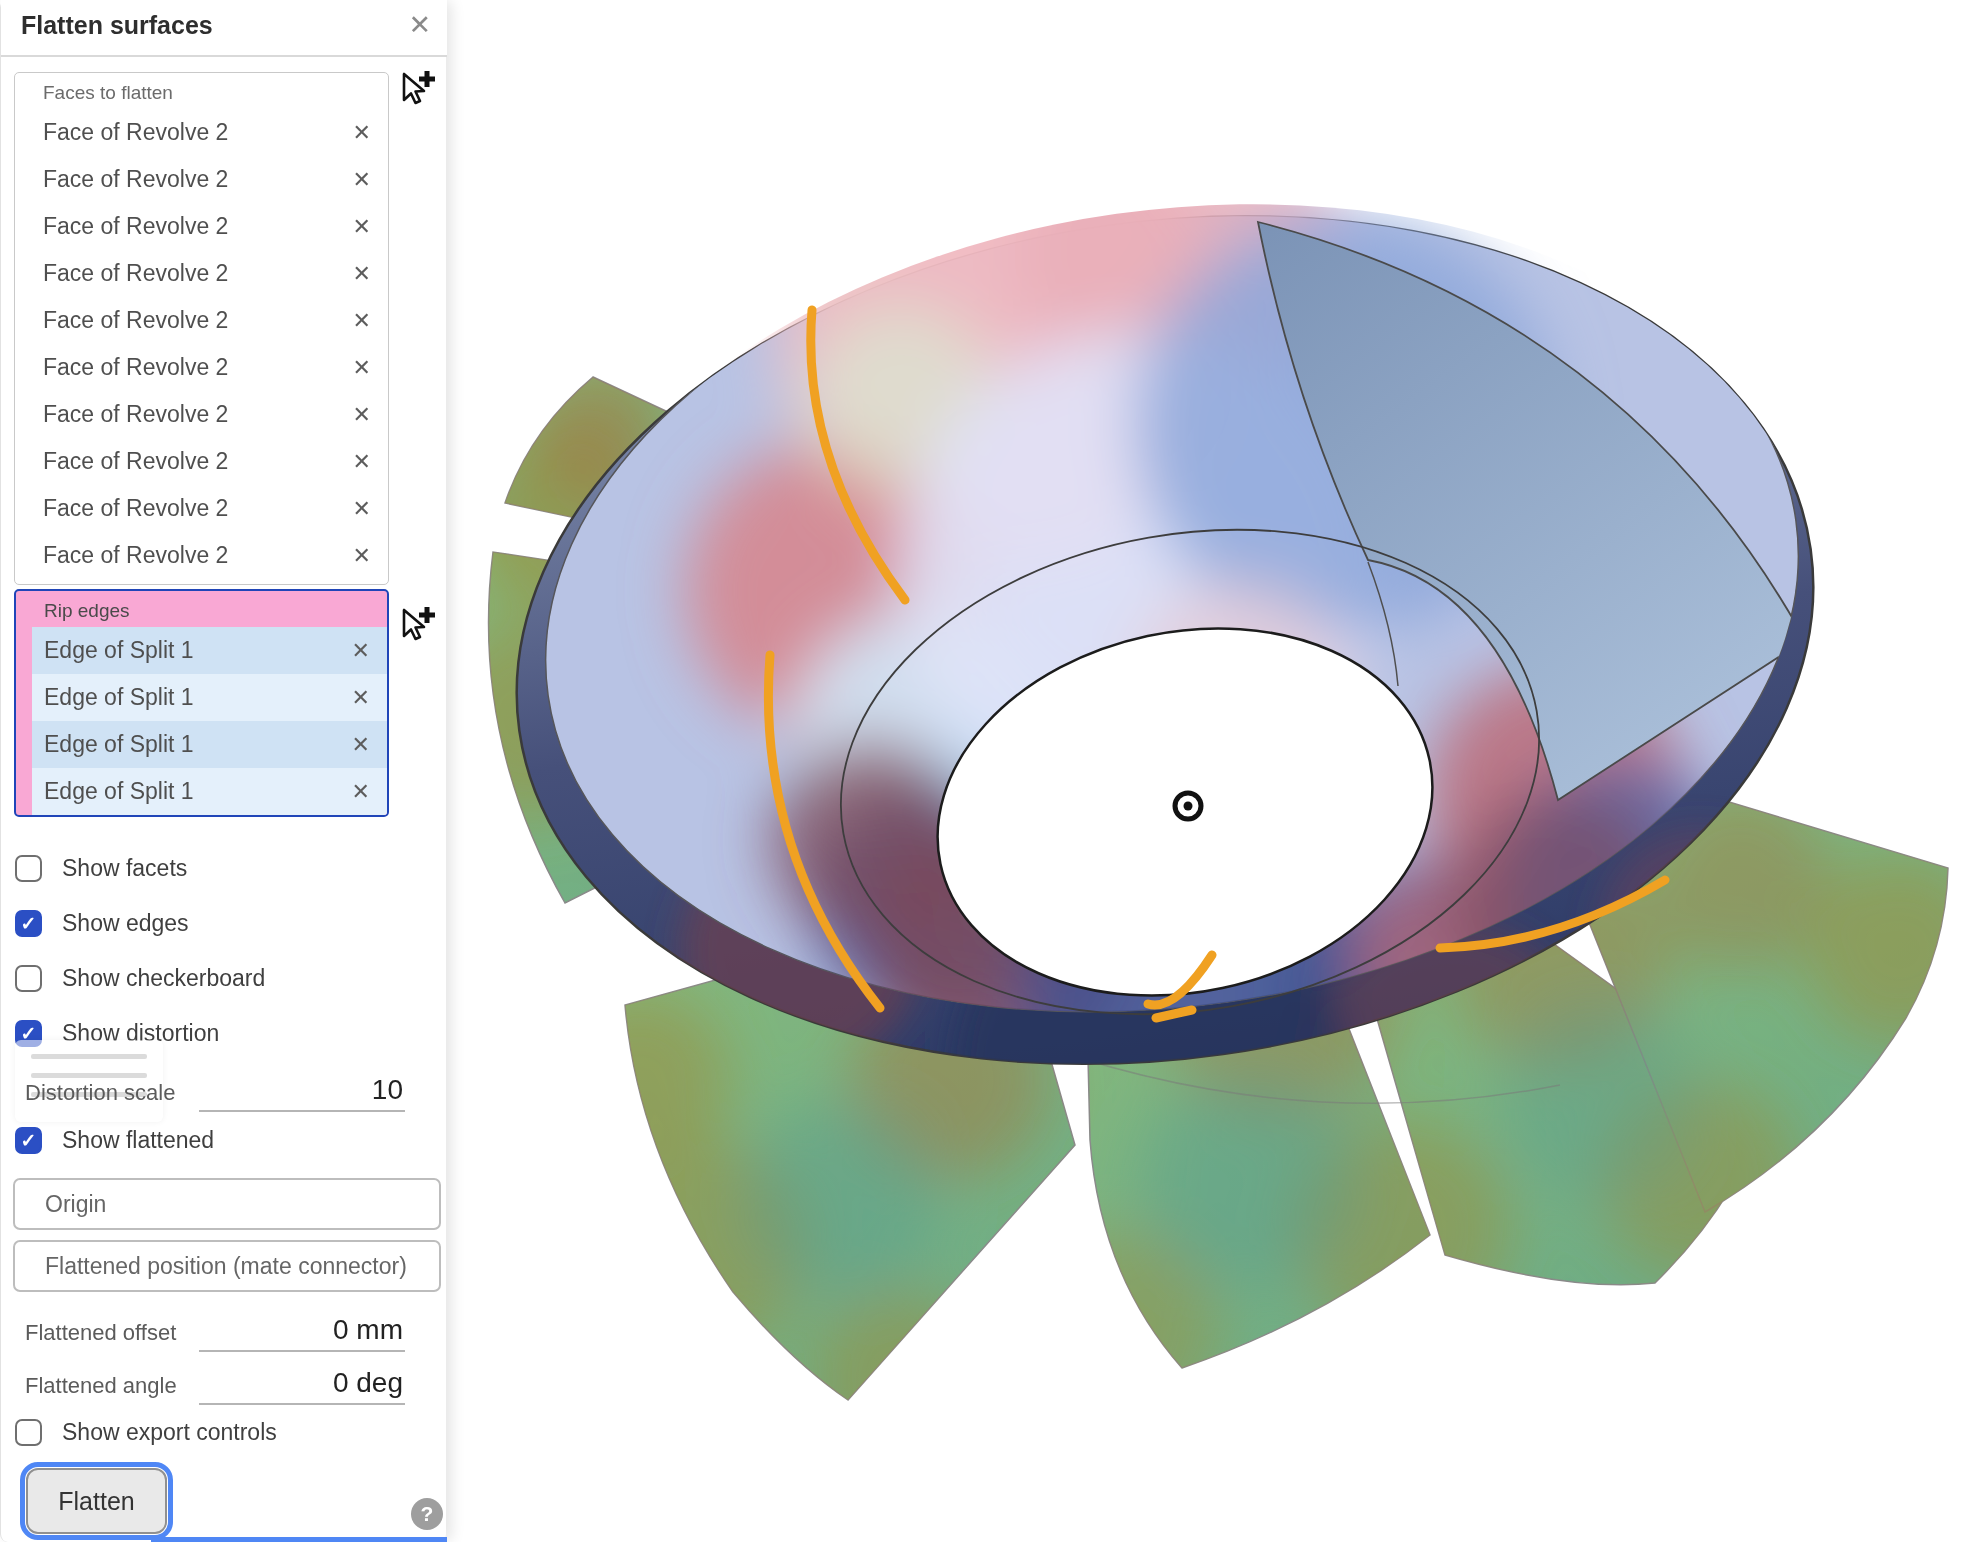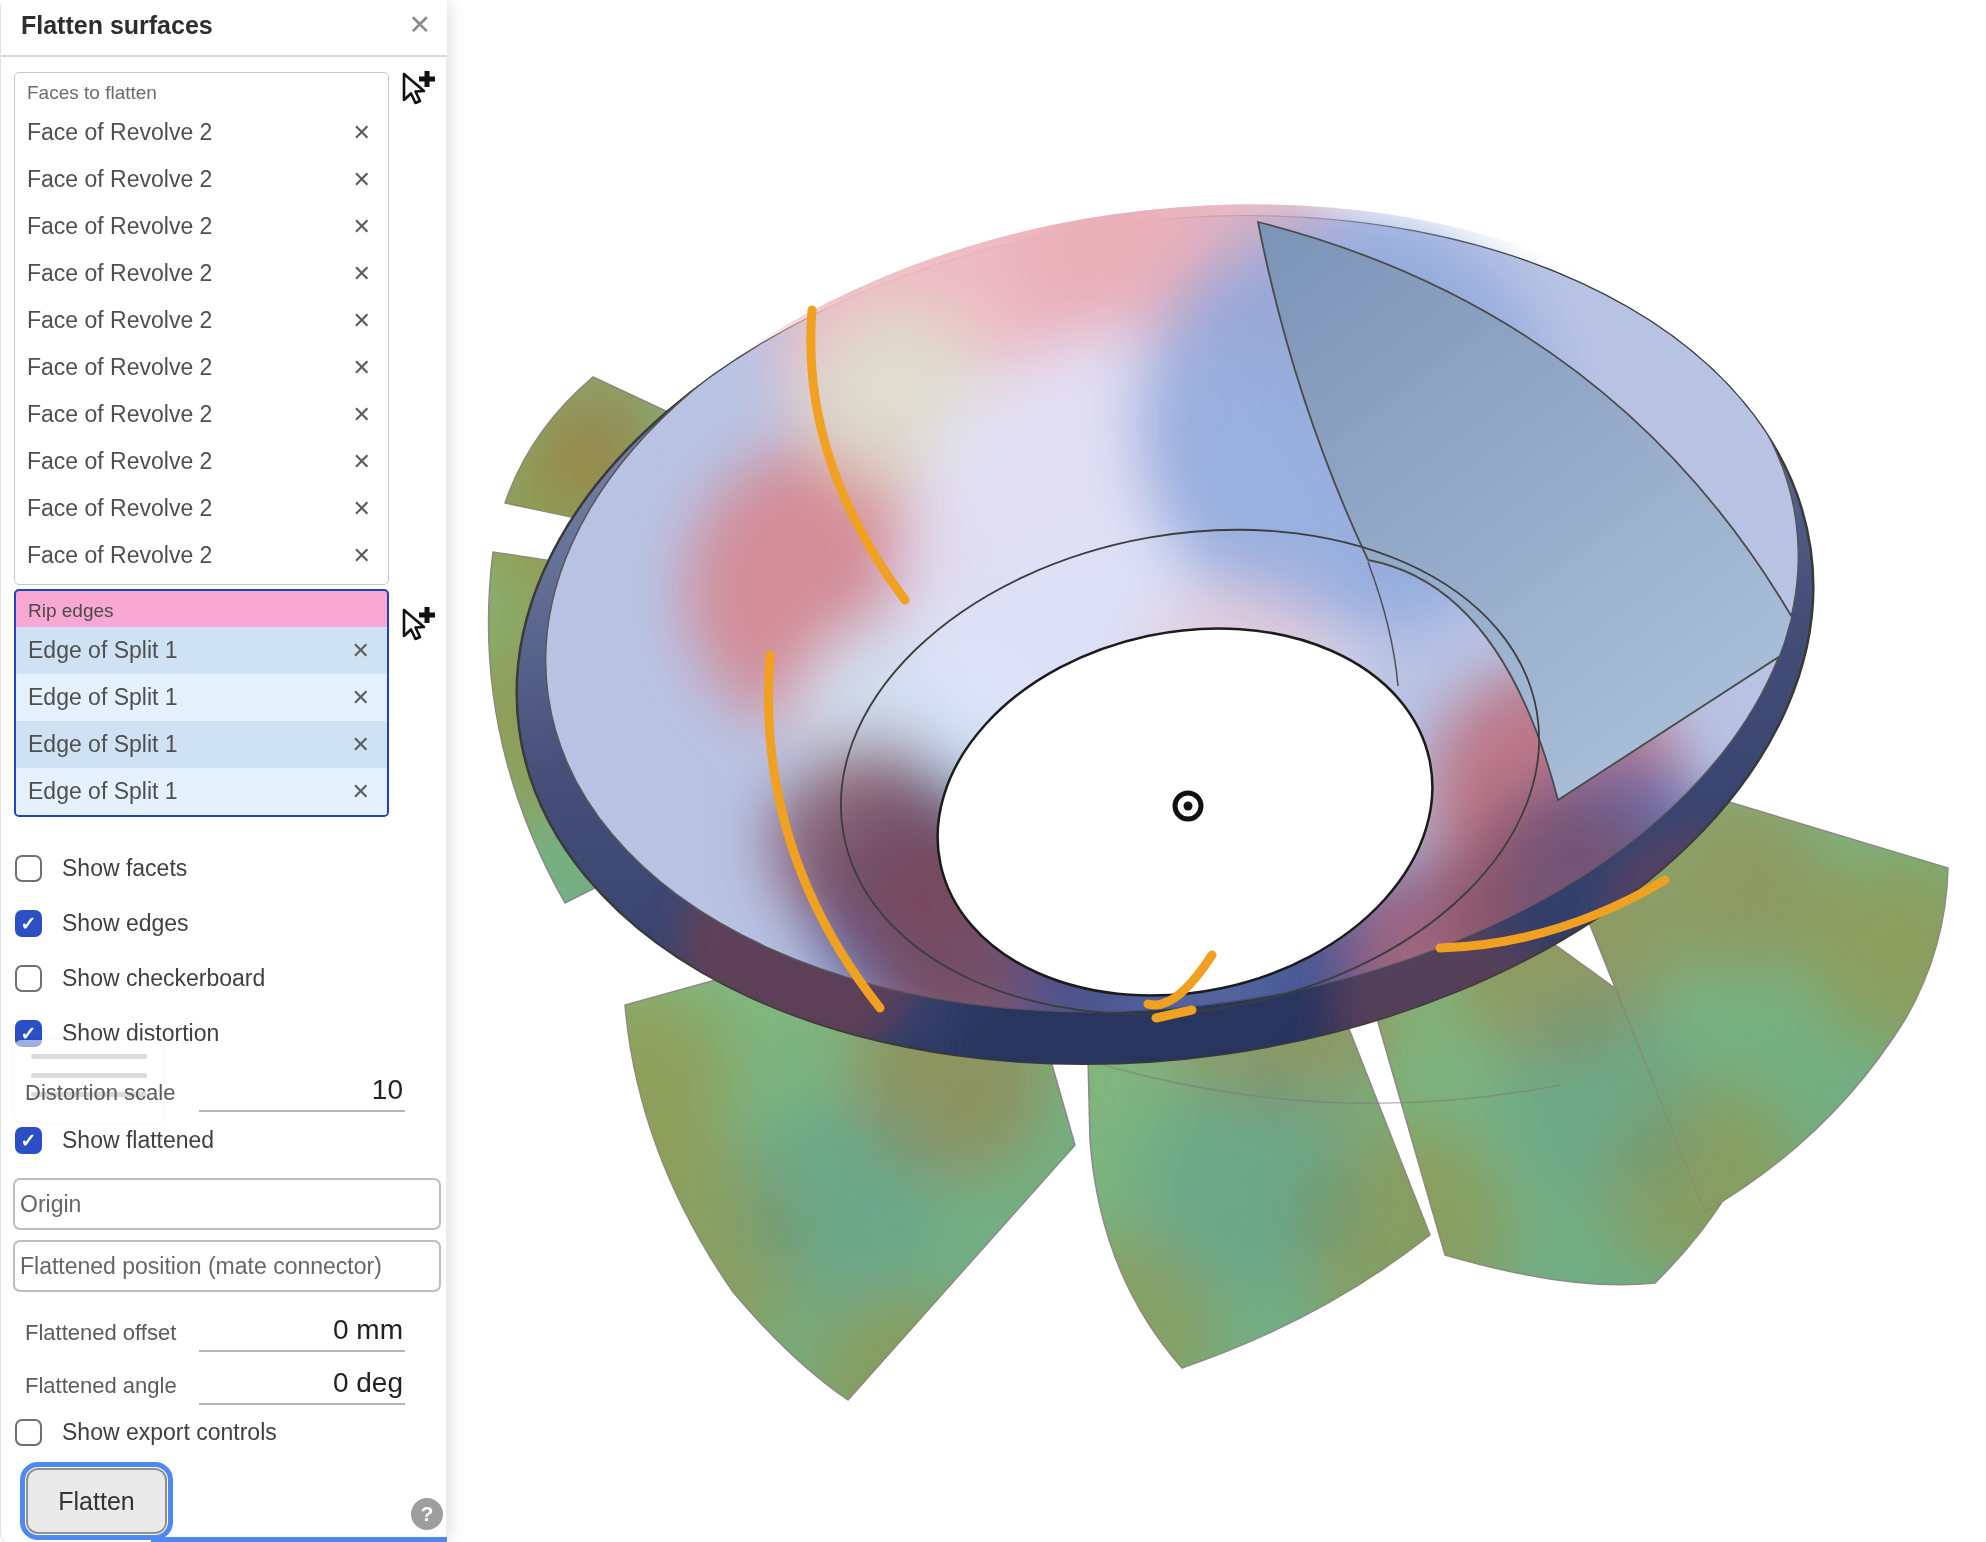--- a/index.html
+++ b/index.html
@@ -13,21 +13,21 @@
   
   #panel { position:absolute; left:0; top:0; width:446px; height:1542px;
            background:#fff; border-left:1px solid #e2e2e2;
            box-shadow:6px 0 14px rgba(0,0,0,0.10);border-radius:8px; }
   .panel-header { position:absolute; left:0; top:0; width:446px; height:57px;
                   border-bottom:2px solid #d9d9d9; background:#fff; }
   .panel-title { position:absolute; left:20px; top:11px; font-size:25px; font-weight:700; color:#2e2e2e; }
   .close-x { position:absolute; right:16px; top:12px; font-size:27px; color:#8a8a8a; cursor:pointer; line-height:1; }
 
   .listbox { position:absolute; left:13px; width:375px; background:#fff;
-             border:1.5px solid #c9c9c9; border-radius:5px; overflow:hidden; }
+             border:1.5px solid #c9c9c9; border-radius:5px; overflow:hidden;padding-left:16px; }
   #faces-box { top:72px; height:513px; }
   .listbox-label { height:36px; line-height:40px; padding-left:12px; font-size:19px; color:#6b6b6b; }
   .list-row { display:flex; justify-content:space-between; align-items:center;
               height:47px; padding:0 17px 0 12px; font-size:23px; color:#4f4f4f;gap:24px; }
   .remove-x { font-size:22px; color:#5d5d5d; cursor:pointer; line-height:1; }
 
   #rip-box { top:589px; height:228px; background:#f9a8d4; border:2.5px solid #2045b8; }
   #rip-box .listbox-label { color:#4a4a4a; }
   #rip-box .list-row.alt0 { background:#cfe2f4; }
   #rip-box .list-row.alt1 { background:#e4f0fb; }
@@ -49,21 +49,21 @@
                 box-shadow:0 0 6px rgba(0,0,0,0.06); overflow:hidden; }
   .ghost-card i { display:block; height:5px; margin:14px 16px 0 16px; background:rgba(190,190,190,0.55); border-radius:2px; }
 
   .param-row { position:absolute; left:16px; width:380px; height:44px;margin-left:8px; }
   .param-label { position:absolute; left:0; bottom:6px; font-size:22px; color:#5b5b5b; }
   .param-input { position:absolute; left:174px; bottom:0; width:206px; text-align:right;
                  font-size:28px; color:#222; border-bottom:2px solid #b5b5b5; padding:0 2px 4px 0; }
 
   .select-box { position:absolute; left:12px; width:428px; height:52px;
                 border:2px solid #bdbdbd; border-radius:7px; background:#fff;
-                display:flex; align-items:center; padding-left:5px;
+                display:flex; align-items:center; padding-left:30px;
                 font-size:23px; color:#666; }
 
   #flatten-btn { position:absolute; left:25px; top:1468px; width:141px; height:66px;
                  background:#e9e9e9; border:2px solid #909090; border-radius:12px;
                  outline:5px solid #4f87f5; outline-offset:1px;
                  font-size:25px; color:#333; font-family:"Liberation Sans",sans-serif; cursor:pointer; }
   .help-icon { position:absolute; left:410px; top:1498px; width:32px; height:32px; border-radius:50%;
                background:#9e9e9e; color:#fff; font-size:21px; font-weight:700;
                display:flex; align-items:center; justify-content:center; cursor:pointer; }
   .bottom-accent { position:absolute; left:150px; top:1537px; width:296px; height:5px; background:#4f87f5; }

